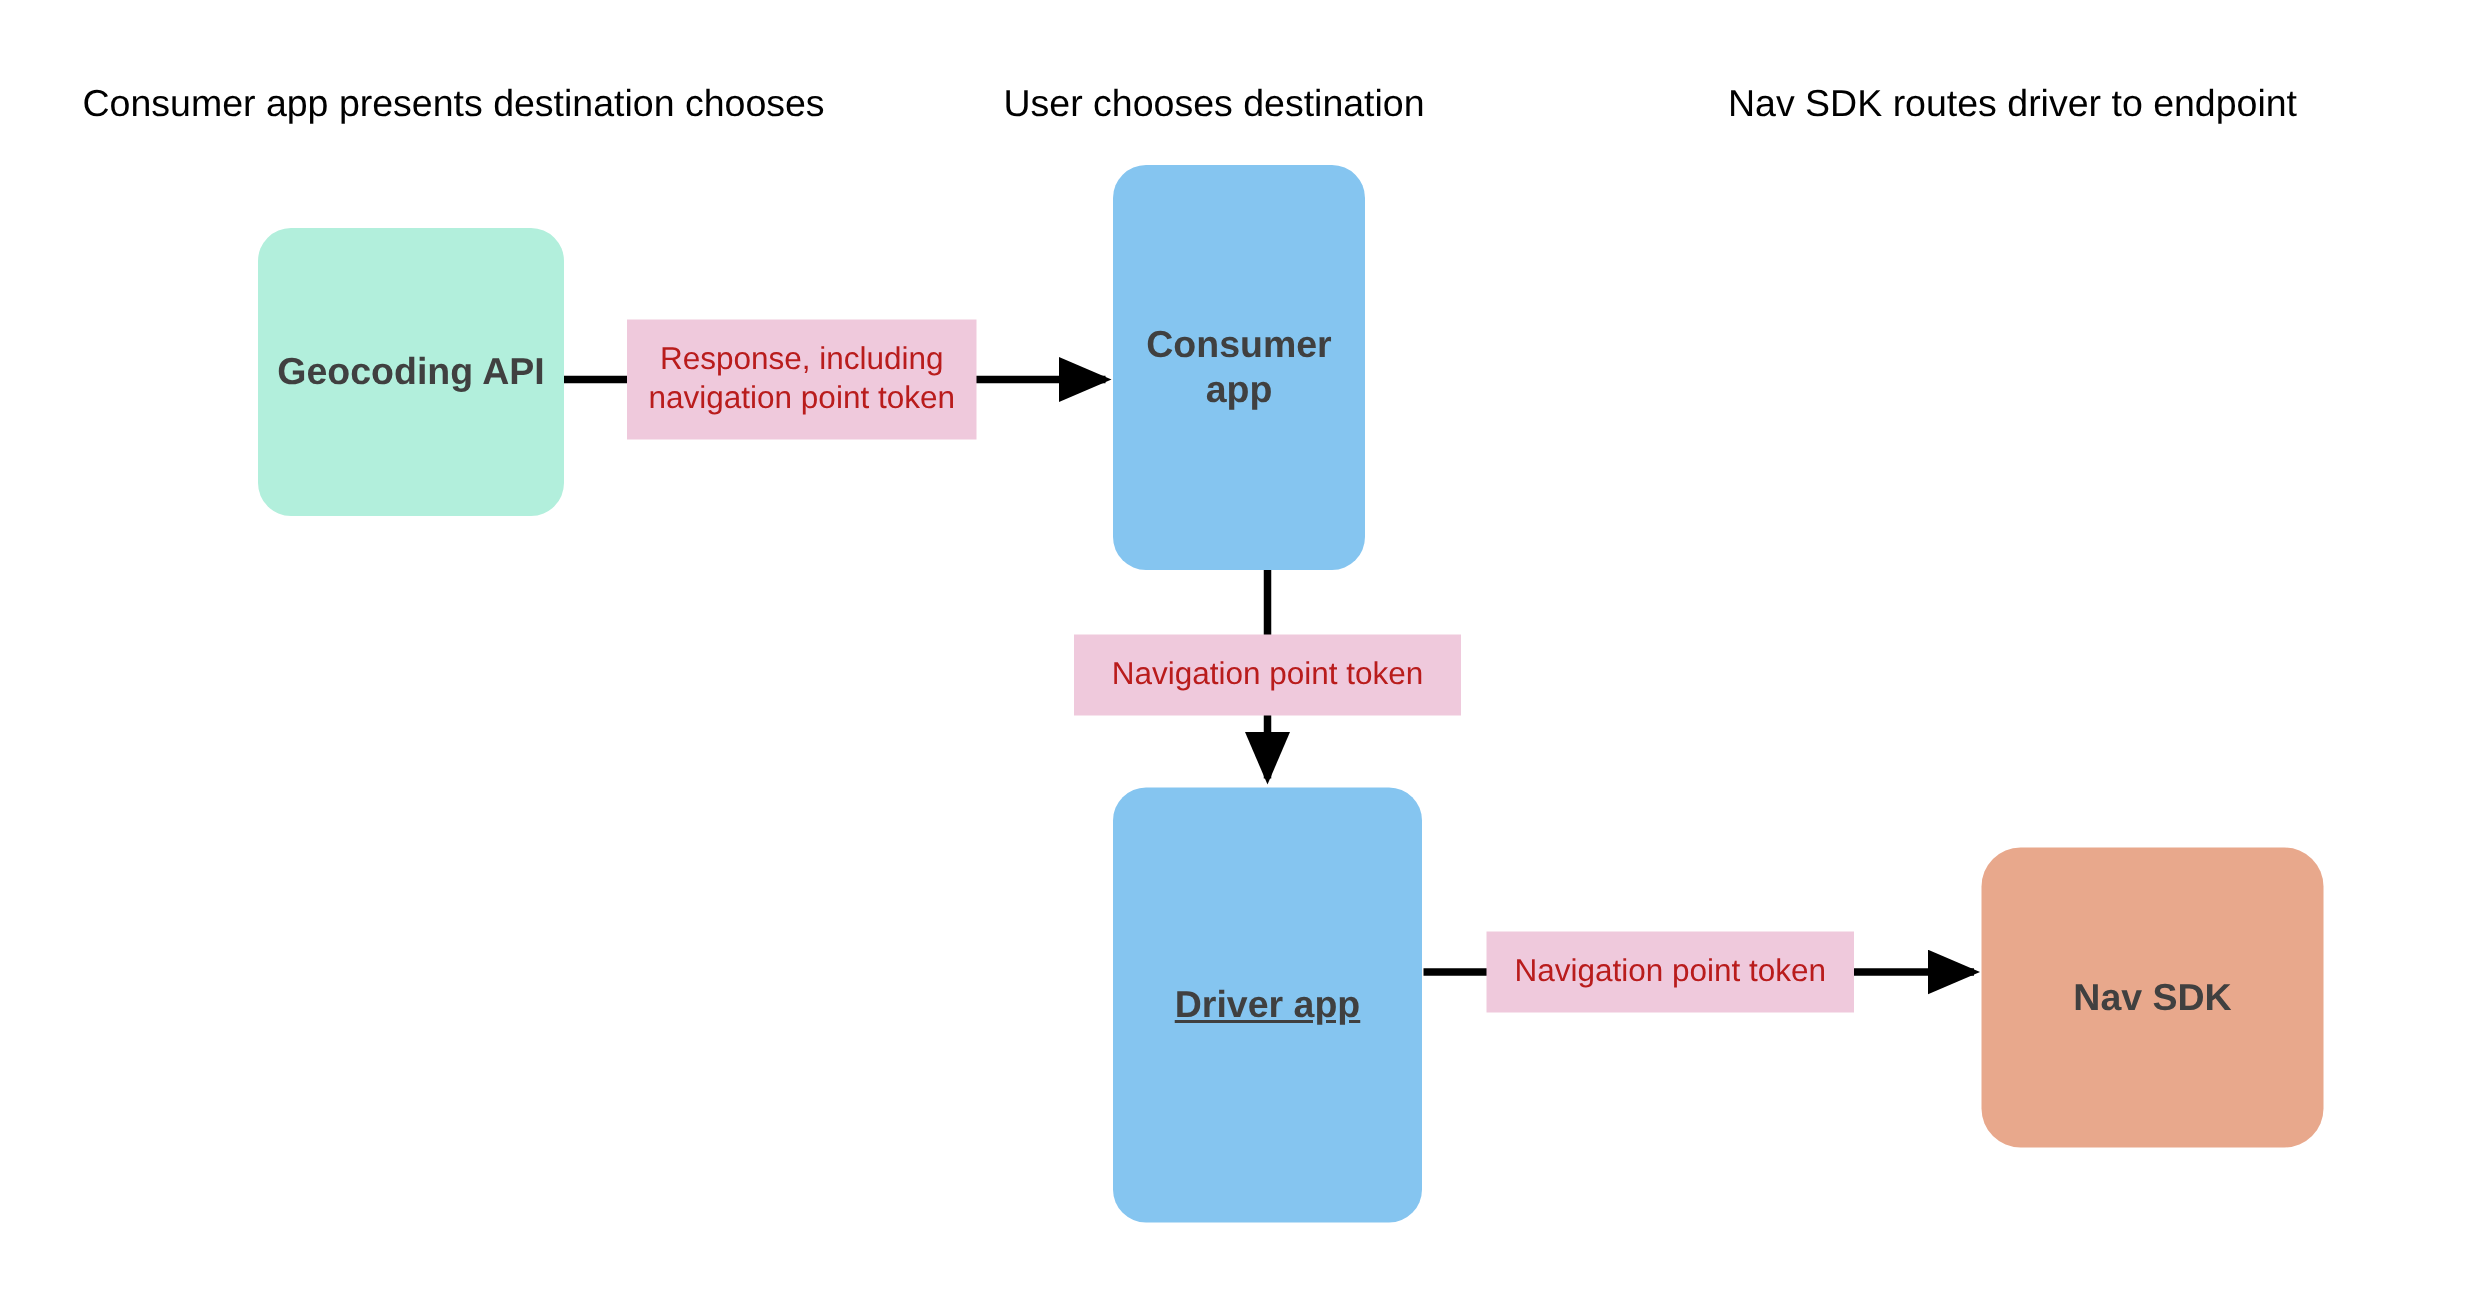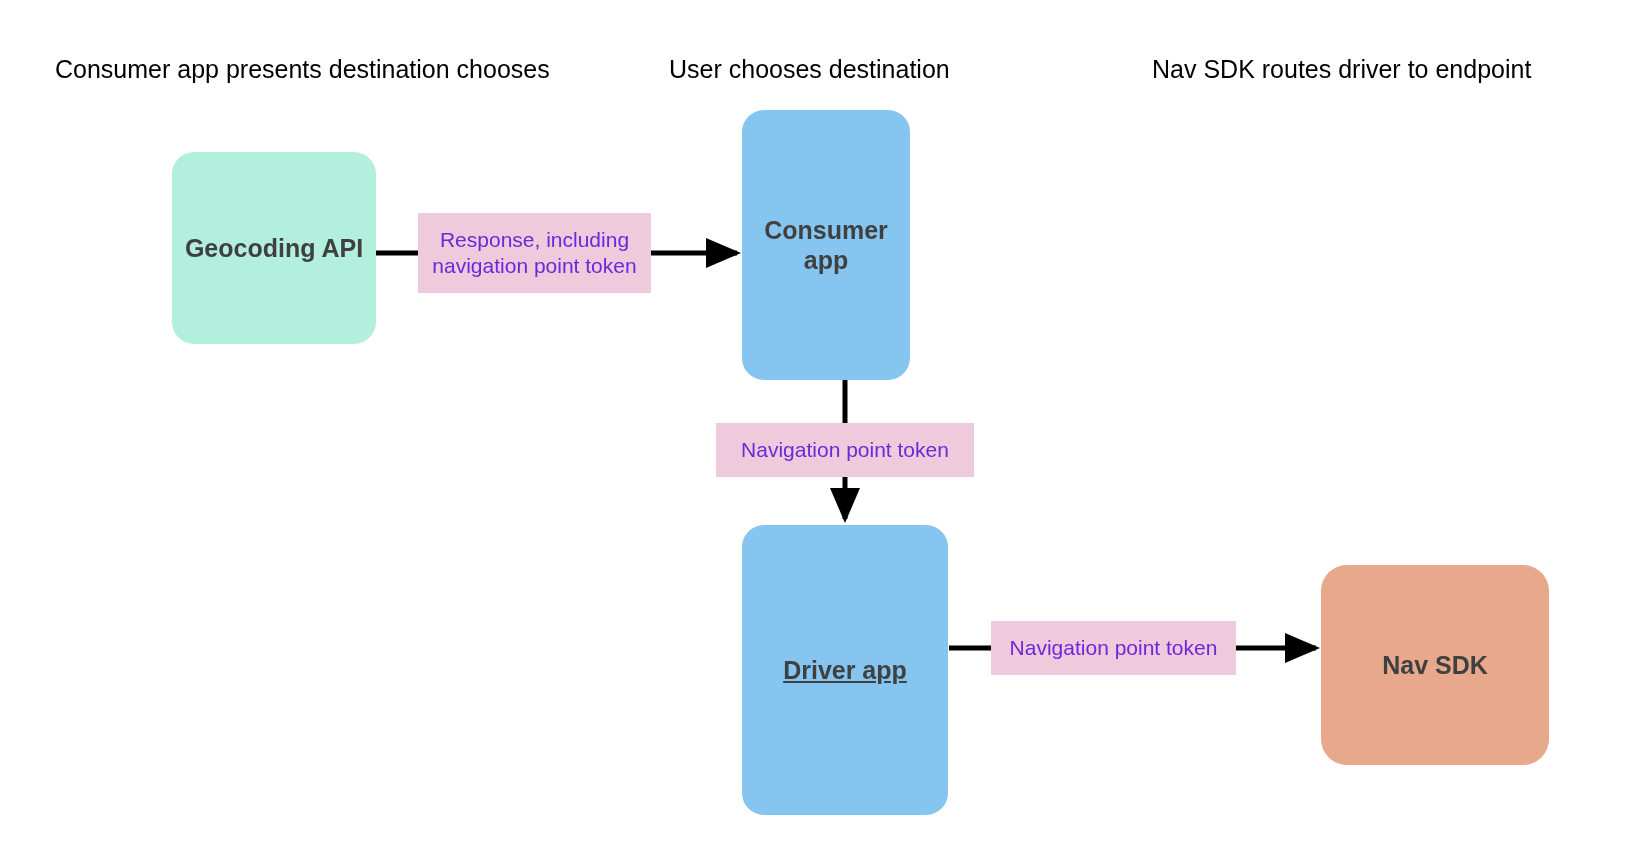--- a/index.html
+++ b/index.html
@@ -65,21 +65,21 @@
     border-radius: 26px;
   }
 
   
   .edge-label {
     position: absolute;
     display: flex;
     align-items: center;
     justify-content: center;
     background: #efc9dc;
-    color: #6d28d9;
+    color: #b91c1c;
     font-size: 21px;
     line-height: 26px;
     text-align: center;
     box-sizing: border-box;
     z-index: 3;
   }
   #label-response {
     left: 418px; top: 213px; width: 233px; height: 80px;
   }
   #label-nav-mid {

